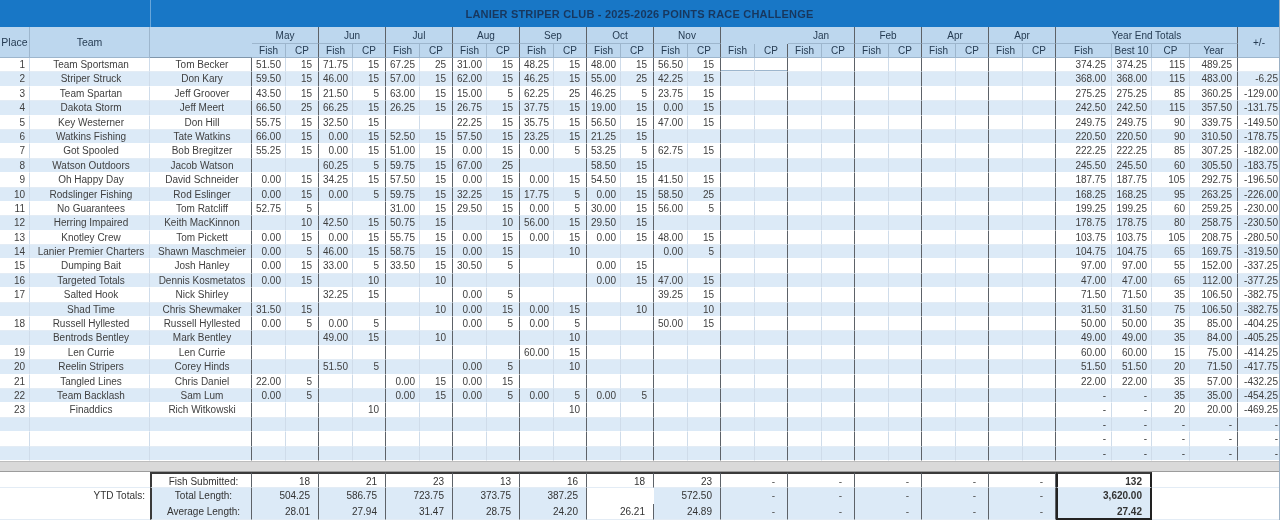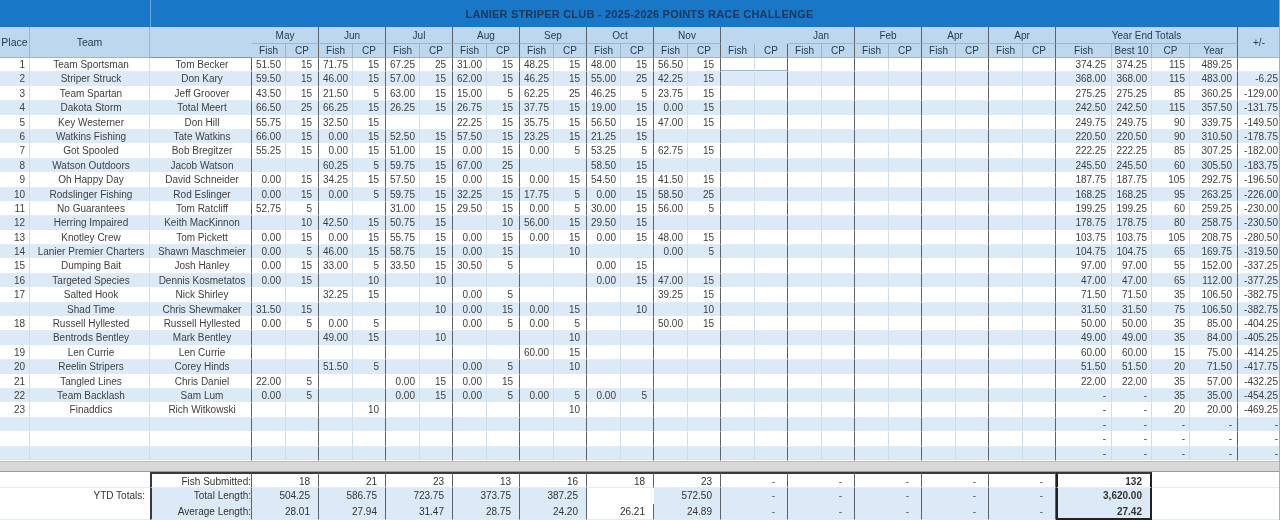--- a/index.html
+++ b/index.html
@@ -39,21 +39,21 @@
   .yec{text-align:right;}
   .yey{text-align:right;padding-right:5px;}
   .pmc{text-align:right;padding-right:2px;}
   
   .grayband{height:10.8px;background:var(--gray-band,#D9D9D9);border-top:1px solid #bdbdbd;border-bottom:1px solid #9c9c9c;}
   
   .yr{display:grid;grid-template-columns:var(--cols);height:16px;}
   .yr .c{font-size:10px;line-height:15px;color:#333;white-space:nowrap;overflow:hidden;border-bottom:1px solid var(--hline);}
   .yr .st{background:var(--stripe,#DCEAF7);border-bottom-color:#fff;}
   .ylab{text-align:right;padding-right:5px;color:#222;}
-  .yrow{text-align:right;padding-left:4px;color:#222;border-left:2px solid #3a3a3a;border-right:1px solid var(--dv);}
+  .yrow{text-align:center;padding-left:4px;color:#222;border-left:2px solid #3a3a3a;border-right:1px solid var(--dv);}
   .ymon{text-align:right;padding-right:8px;border-right:1px solid var(--dv);}
   .ymon.dash{padding-right:12px;color:#555;}
   .ybox{text-align:right;padding-right:8px;font-weight:bold;color:#1d1d1d;border-left:2px solid #222;border-right:2px solid #222;}
   .ytop{border-top:2px solid #3a3a3a !important;}
   .ybot{border-bottom:2px solid #222 !important;}
 </style>
 </head>
 <body>
 
 <div class="sheet" style="--title-blue: #1877C6; --hdr-blue: #BDD7EE; --stripe: #DCEAF7; --gray-band: #D9D9D9;">
@@ -206,21 +206,21 @@
         <div class="c cp mEnd"></div>
         <div class="c num yef">275.25</div>
         <div class="c num yeb">275.25</div>
         <div class="c num yec">85</div>
         <div class="c num yey yEnd">360.25</div>
         <div class="c num pmc">-129.00</div>
       </div>
       <div class="gr even">
         <div class="c place">4</div>
         <div class="c txt">Dakota Storm</div>
-        <div class="c txt capR">Total Meert</div>
+        <div class="c txt capR">Jeff Meert</div>
         <div class="c num">66.50</div>
         <div class="c cp mEnd">25</div>
         <div class="c num">66.25</div>
         <div class="c cp mEnd">15</div>
         <div class="c num">26.25</div>
         <div class="c cp mEnd">15</div>
         <div class="c num">26.75</div>
         <div class="c cp mEnd">15</div>
         <div class="c num">37.75</div>
         <div class="c cp mEnd">15</div>
@@ -613,21 +613,21 @@
         <div class="c num"></div>
         <div class="c cp mEnd"></div>
         <div class="c num yef">97.00</div>
         <div class="c num yeb">97.00</div>
         <div class="c num yec">55</div>
         <div class="c num yey yEnd">152.00</div>
         <div class="c num pmc">-337.25</div>
       </div>
       <div class="gr even">
         <div class="c place">16</div>
-        <div class="c txt">Targeted Species</div>
+        <div class="c txt">Targeted Totals</div>
         <div class="c txt capR">Dennis Kosmetatos</div>
         <div class="c num">0.00</div>
         <div class="c cp mEnd">15</div>
         <div class="c num"></div>
         <div class="c cp mEnd">10</div>
         <div class="c num"></div>
         <div class="c cp mEnd">10</div>
         <div class="c num"></div>
         <div class="c cp mEnd"></div>
         <div class="c num"></div>

